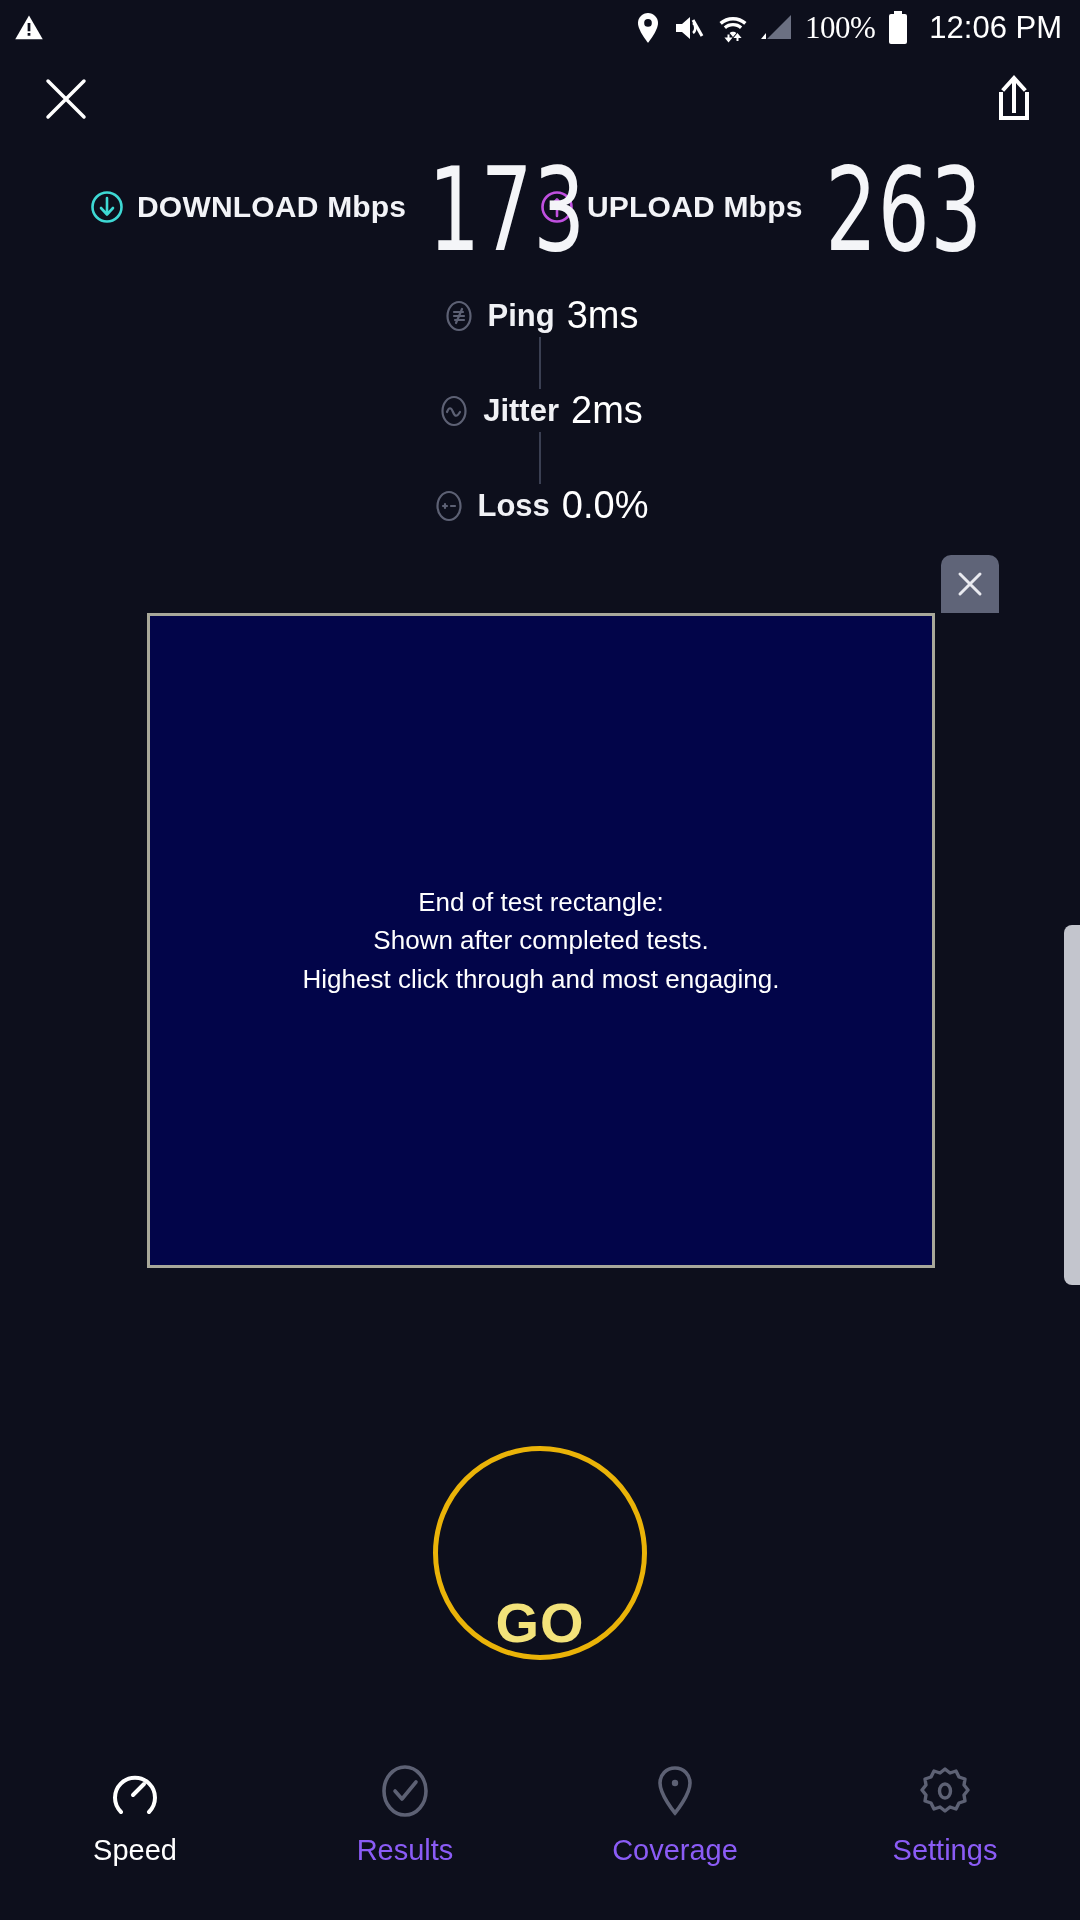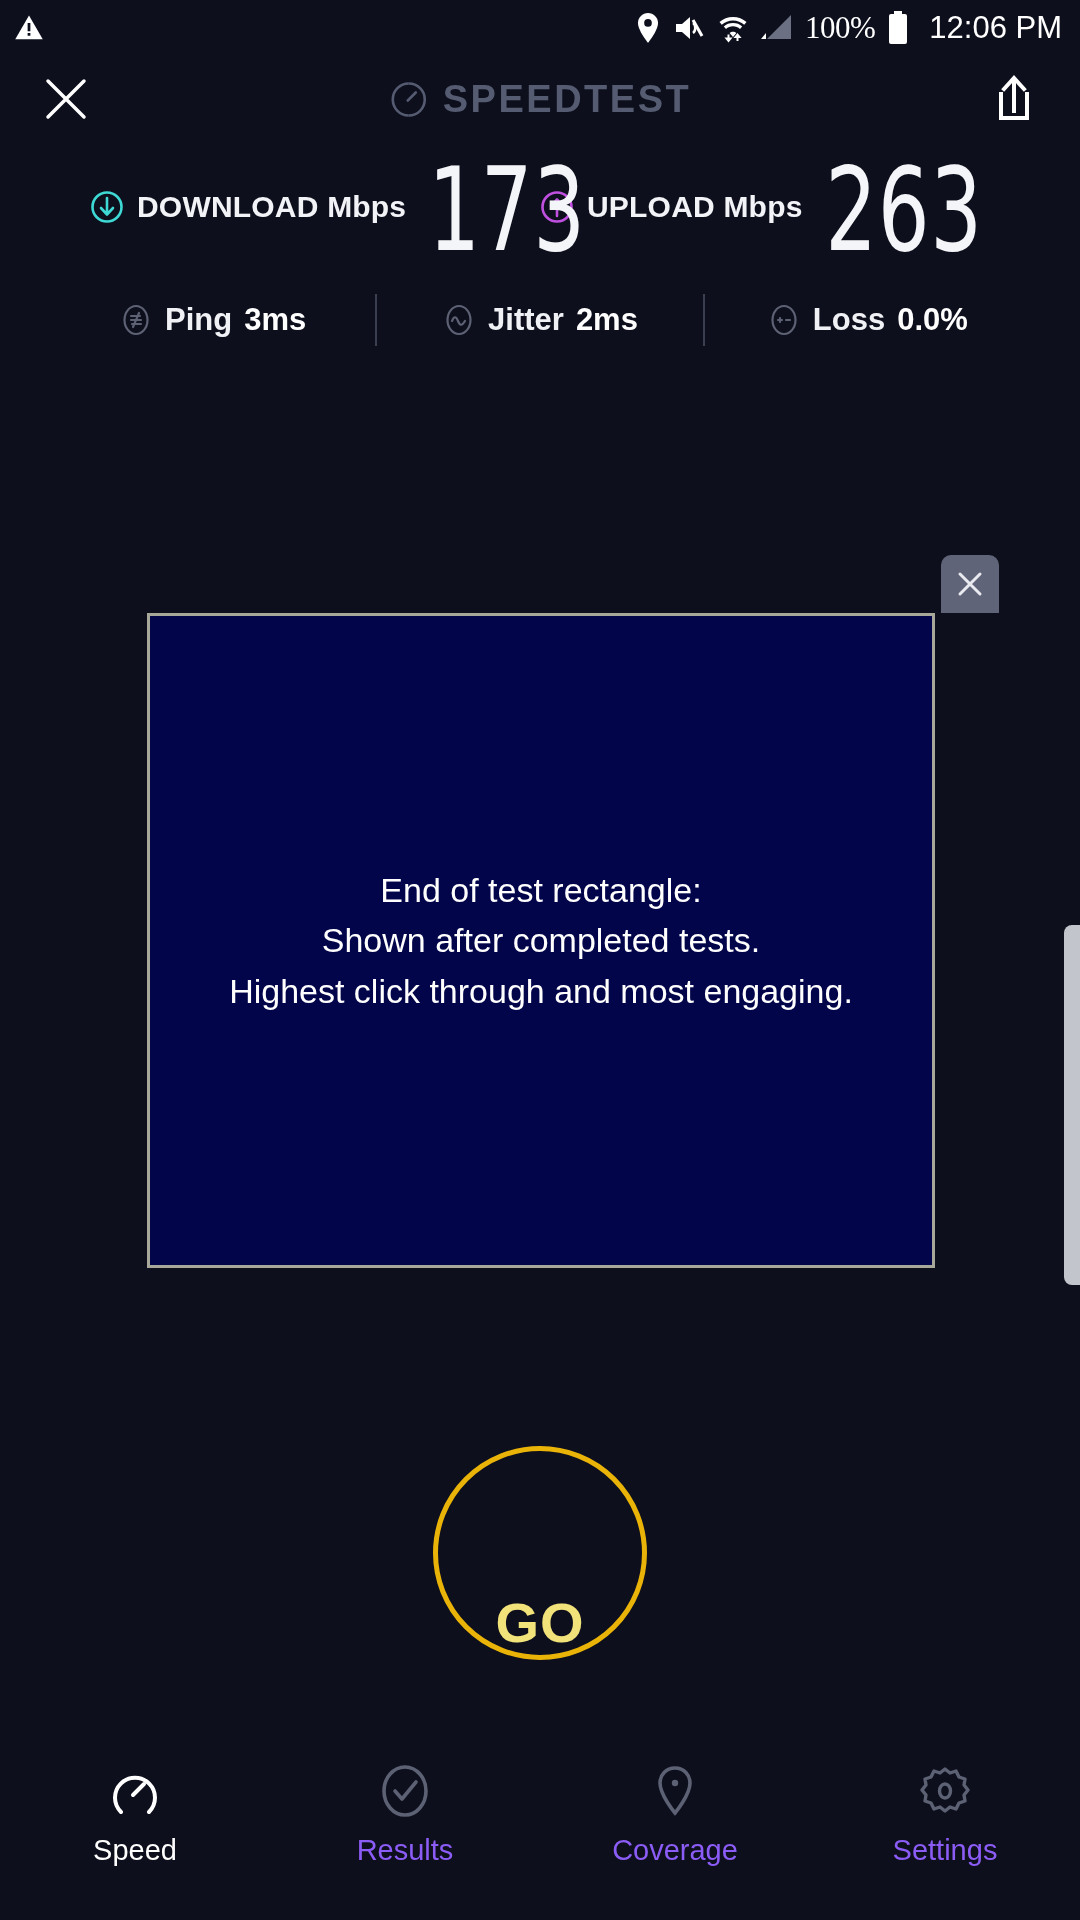--- a/index.html
+++ b/index.html
@@ -66,45 +66,45 @@
   .speed-value{
     color:#f4f5f8; font-size:116px; line-height:1.0;
     font-family:"Liberation Sans Narrow","DejaVu Sans Condensed","Liberation Sans", sans-serif;
     font-weight:300; letter-spacing:1px; margin-top:6px;
     transform:scaleX(0.78); transform-origin:center top;
   }
 
   
   .metrics{
     display:flex; align-items:center; justify-content:flex-start;
-    margin-top:26px; padding:0 50px;
+    margin-top:26px; padding:0 50px;flex-direction:column;
   }
   .metric{
     display:flex; align-items:center; gap:12px; flex:1; justify-content:center;
   }
   .metric .m-name{ color:#f0f1f5; font-size:31px; font-weight:bold; }
-  .metric .m-val{ color:#ffffff; font-size:31px; font-weight:bold; }
+  .metric .m-val{ color:#ffffff; font-size:38px; font-weight:normal; }
   .metric-div{ width:2px; height:52px; background:#3a3f52; }
 
   
   .ad-wrap{ position:absolute; left:147px; top:613px; }
   .ad-close{
     position:absolute; right:-64px; top:-58px;
     width:58px; height:58px; border-radius:10px 10px 0 0;
     background:#5f6478; display:flex; align-items:center; justify-content:center;
     cursor:pointer;
   }
   .ad-rect{
     width:788px; height:655px;
     background:#020549;
     border:3px solid #a8a89a;
     display:flex; align-items:center; justify-content:center;
   }
   .ad-text{
-    color:#ffffff; font-size:34px; line-height:1.48; text-align:center;
+    color:#ffffff; font-size:26px; line-height:1.48; text-align:center;
     font-family:"Liberation Sans", sans-serif;
   }
   .ad-text div{ white-space:nowrap; }
 
   
   .scrollbar{
     position:absolute; right:0px; top:925px; width:16px; height:360px;
     background:#c3c5cd; border-radius:8px 0 0 8px;
   }
 
@@ -187,30 +187,20 @@
       </span>
       <span class="sb-time">12:06 PM</span>
     </div>
   </div>
 
   <div class="appheader">
     <div class="hdr-close">
       <svg class="icon-svg" width="46" height="46" viewBox="0 0 46 46">
         <path d="M5 5 L41 41 M41 5 L5 41" stroke="#ffffff" stroke-width="3.5" stroke-linecap="round"></path>
       </svg>
-    </div>
-    <div class="hdr-brand">
-      <span>
-        <svg class="icon-svg" width="40" height="40" viewBox="0 0 40 40">
-          <path d="M20 4a16 16 0 1 0 0 32" fill="none" stroke="#555b71" stroke-width="2.6"></path>
-          <path d="M20 4a16 16 0 0 1 0 32" fill="none" stroke="#555b71" stroke-width="2.6"></path>
-          <path d="M19 21 L27 13" stroke="#555b71" stroke-width="2.6" stroke-linecap="round"></path>
-        </svg>
-      </span>
-      <span class="hdr-brand-text">SPEEDTEST</span>
     </div>
     <div class="hdr-share">
       <svg class="icon-svg" width="42" height="50" viewBox="0 0 42 50">
         <path d="M8 18 L8 44 L34 44 L34 18" fill="none" stroke="#ffffff" stroke-width="4" stroke-linejoin="miter"></path>
         <path d="M21 39 L21 5" stroke="#ffffff" stroke-width="4"></path>
         <path d="M11 15 L21 4 L31 15" fill="none" stroke="#ffffff" stroke-width="4" stroke-linejoin="miter" stroke-linecap="square"></path>
       </svg>
     </div>
   </div>
 

